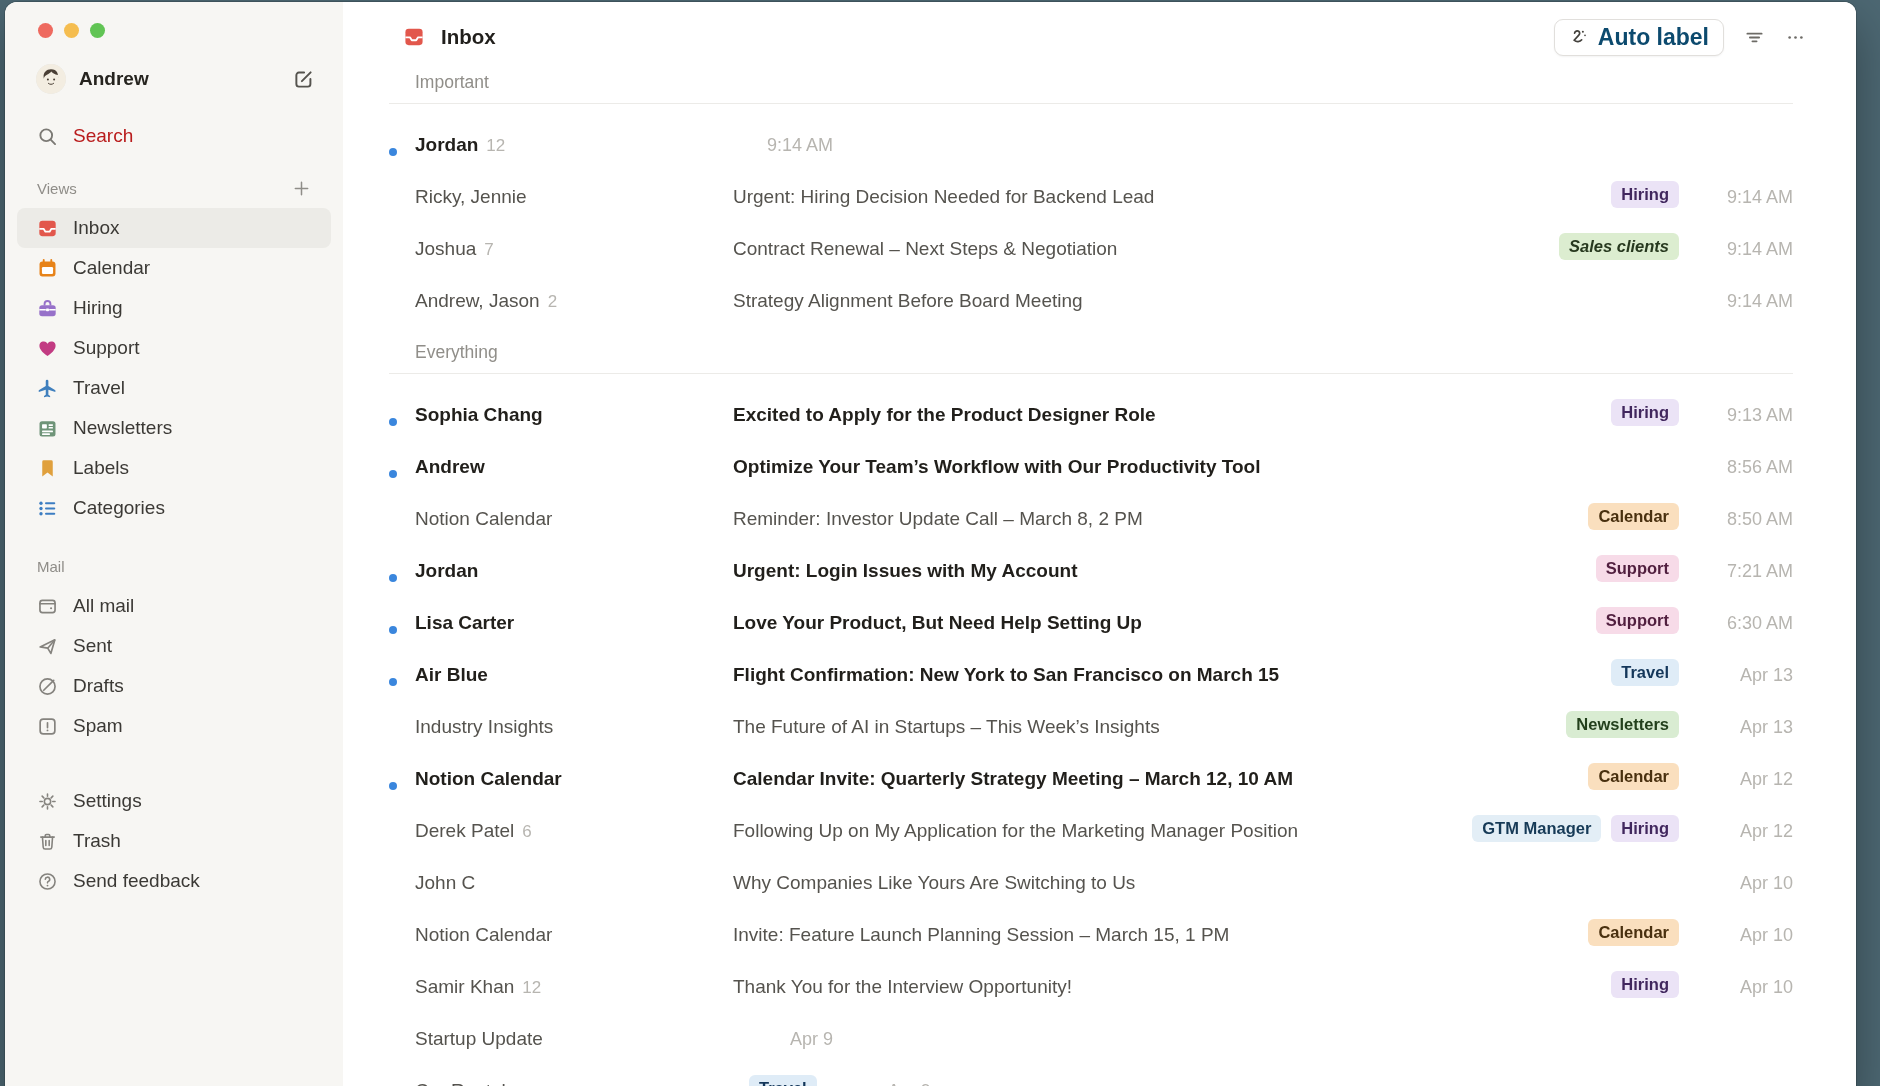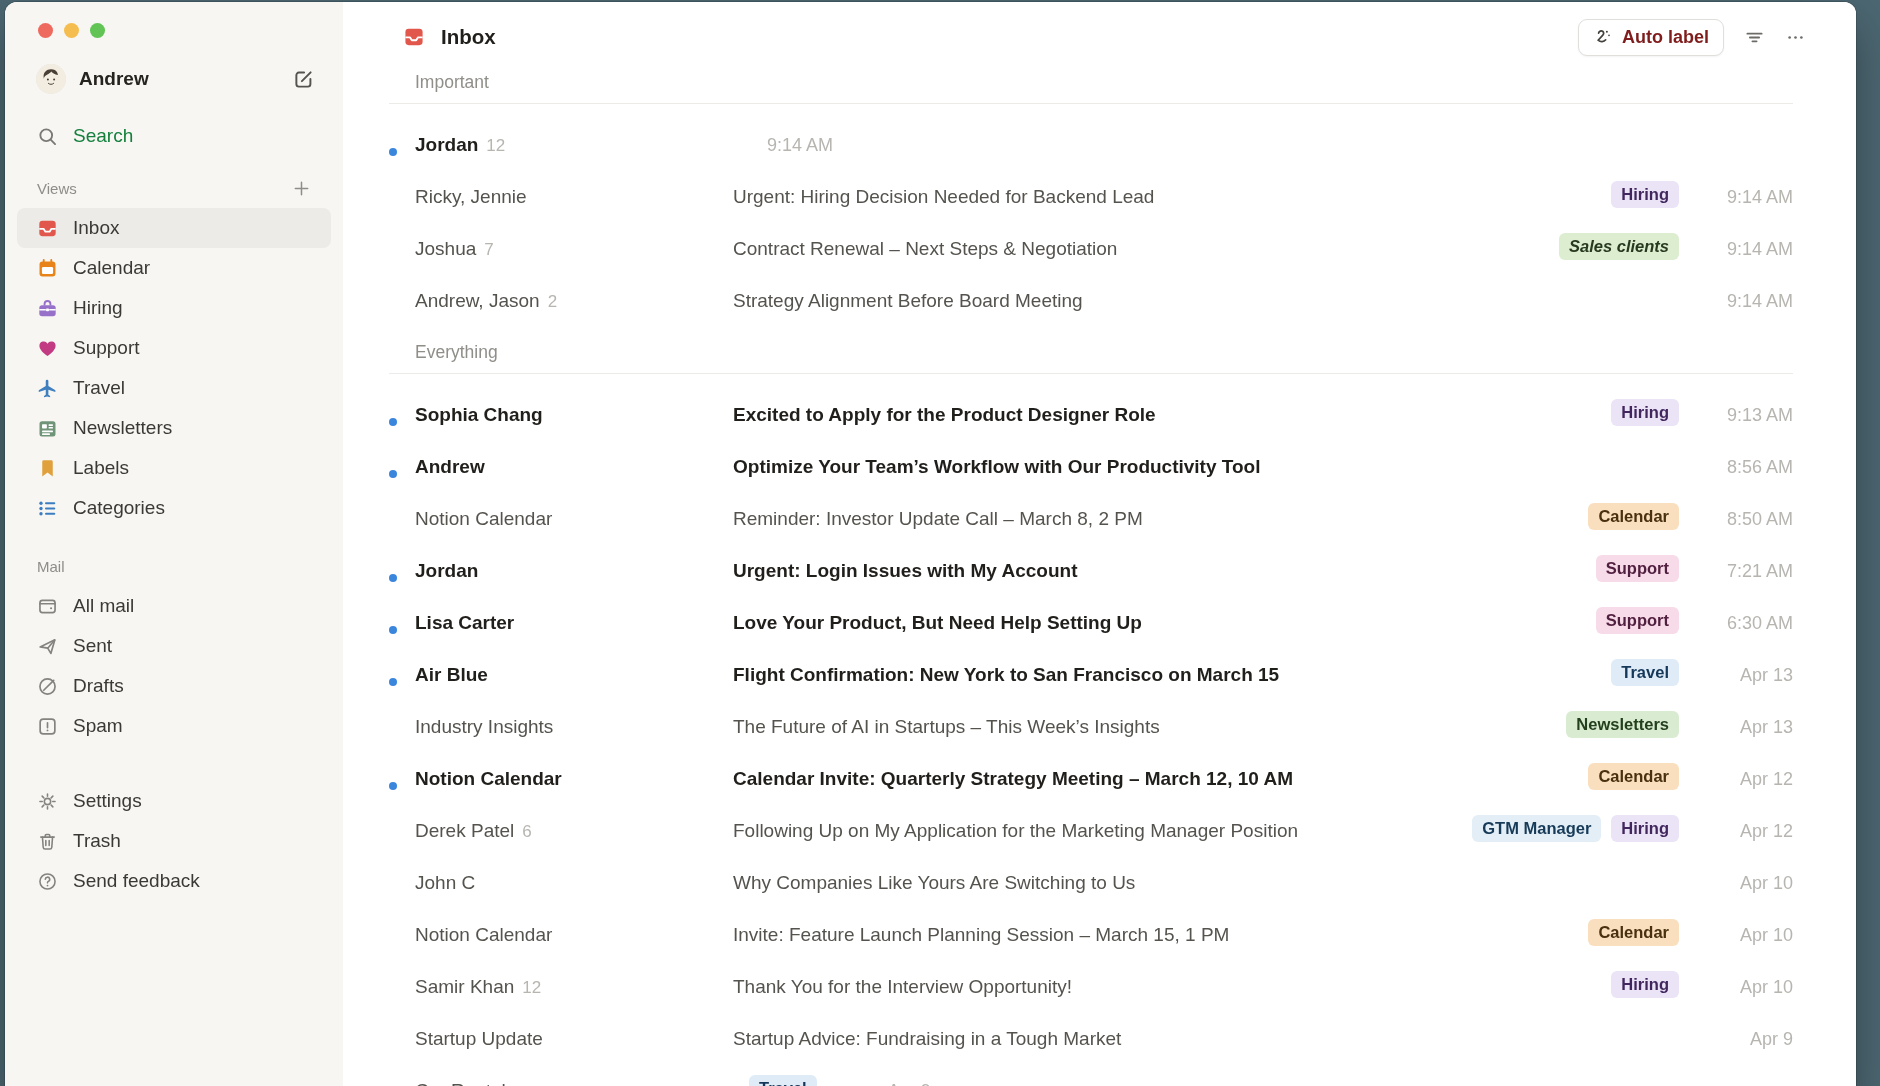--- a/index.html
+++ b/index.html
@@ -18,37 +18,37 @@
   .sidebar{flex:0 0 338px;width:338px;background:#f7f6f3;display:flex;flex-direction:column}
   .traffic{display:flex;gap:11px;padding:21px 0 0 33px}
   .tl{width:15px;height:15px;border-radius:50%;cursor:pointer}
   .tl.red{background:#ee6a5f}.tl.yellow{background:#f5bd4f}.tl.green{background:#61c454}
   .profile{display:flex;align-items:center;gap:13px;padding:26px 28px 0 31px}
   .avatar{width:30px;height:30px;border-radius:50%;overflow:hidden;flex:0 0 30px;cursor:pointer;box-shadow:inset 0 0 0 1px rgba(0,0,0,.07)}
   .avatar svg{display:block;width:30px;height:30px}
   .uname{font-size:19px;font-weight:700;color:#26241f;flex:1}
   .compose{width:23px;height:23px;color:#55534e;cursor:pointer}
   .icon svg{display:block;width:100%;height:100%}
-  .searchrow{display:flex;align-items:flex-end;gap:15px;margin:22px 12px 0;padding:9px 20px;border-radius:8px;font-size:19px;color:#15803d;cursor:pointer}
+  .searchrow{display:flex;align-items:flex-end;gap:15px;margin:22px 12px 0;padding:9px 20px;border-radius:8px;font-size:19px;color:#b91c1c;cursor:pointer}
   .searchrow .icon{width:21px;height:21px;color:#7b7974}
   .sec-head{display:flex;align-items:center;justify-content:space-between;height:24px;margin:20px 12px 8px;padding:0 20px;font-size:15px;color:#8f8d88}
   .sec-head.mail-head{margin-top:26px}
   .sec-head .plus{width:19px;height:19px;color:#8f8d88;cursor:pointer}
   .nav-item{display:flex;align-items:center;gap:15px;height:40px;margin:0 12px;padding:0 20px;border-radius:8px;font-size:19px;color:#3b3935;cursor:pointer}
   .nav-item.selected{background:#ecebe7}
   .nav-item .icon{width:21px;height:21px;flex:0 0 21px;color:#85837e}
   .footer-group{margin-top:35px}
   
   .main{flex:1;min-width:0;background:#fff;display:flex;flex-direction:column}
   .main-header{display:flex;align-items:center;height:66px;padding:8px 50px 0 60px}
   .main-header .ticon{width:22px;height:22px;color:#e2574c}
   .main-header h1{font-size:20.5px;font-weight:700;color:#211f1c;margin:0 0 0 16px}
   .spacer{flex:1}
   .auto-label{display:flex;align-items:center;gap:9px;height:37px;padding:0 14px;border:1px solid #e1dfdc;border-radius:9px;background:#fff;
-    font-family:"Liberation Sans",sans-serif;font-size:18px;font-weight:600;color:#7f1d1d;cursor:pointer;box-shadow:0 1px 2px rgba(0,0,0,.05)}
+    font-family:"Liberation Sans",sans-serif;font-size:23px;font-weight:600;color:#0c4a6e;cursor:pointer;box-shadow:0 1px 2px rgba(0,0,0,.05)}
   .auto-label .icon{width:20px;height:20px;color:#44423d}
   .hicon{width:21px;height:21px;color:#6d6b66;cursor:pointer;margin-left:20px}
   .list{padding:0 63px 0 46px}
   .section-title{margin:8px 0 10px 26px;font-size:17.5px;color:#908e89}
   .section.gap{margin-top:30px}
   .divider{height:1px;background:#ecebe8}
   .row{display:flex;align-items:flex-end;height:52px;cursor:pointer}
   .dotcol{width:26px;flex:0 0 26px;display:flex;align-items:center}
   .dot{width:8px;height:8px;border-radius:50%;background:#3a86dd;display:none}
   .row.unread .dot{display:block}
@@ -493,21 +493,20 @@
             <span class="badges">
               <span class="badge" style="background: rgb(235, 227, 246); color: rgb(65, 39, 94);">Hiring</span>
             </span>
             <span class="time">Apr 10</span>
           </div>
           <div class="row">
             <span class="dotcol"></span>
             <span class="sendercol">
               <span>Startup Update</span>
             </span>
-            <span class="subject">Startup Advice: Fundraising in a Tough Market</span>
             <span class="time">Apr 9</span>
           </div>
           <div class="row">
             <span class="dotcol"></span>
             <span class="sendercol">
               <span>Car Rentals</span>
             </span>
             <span class="badges">
               <span class="badge" style="background: rgb(223, 236, 247); color: rgb(20, 55, 90);">Travel</span>
             </span>

